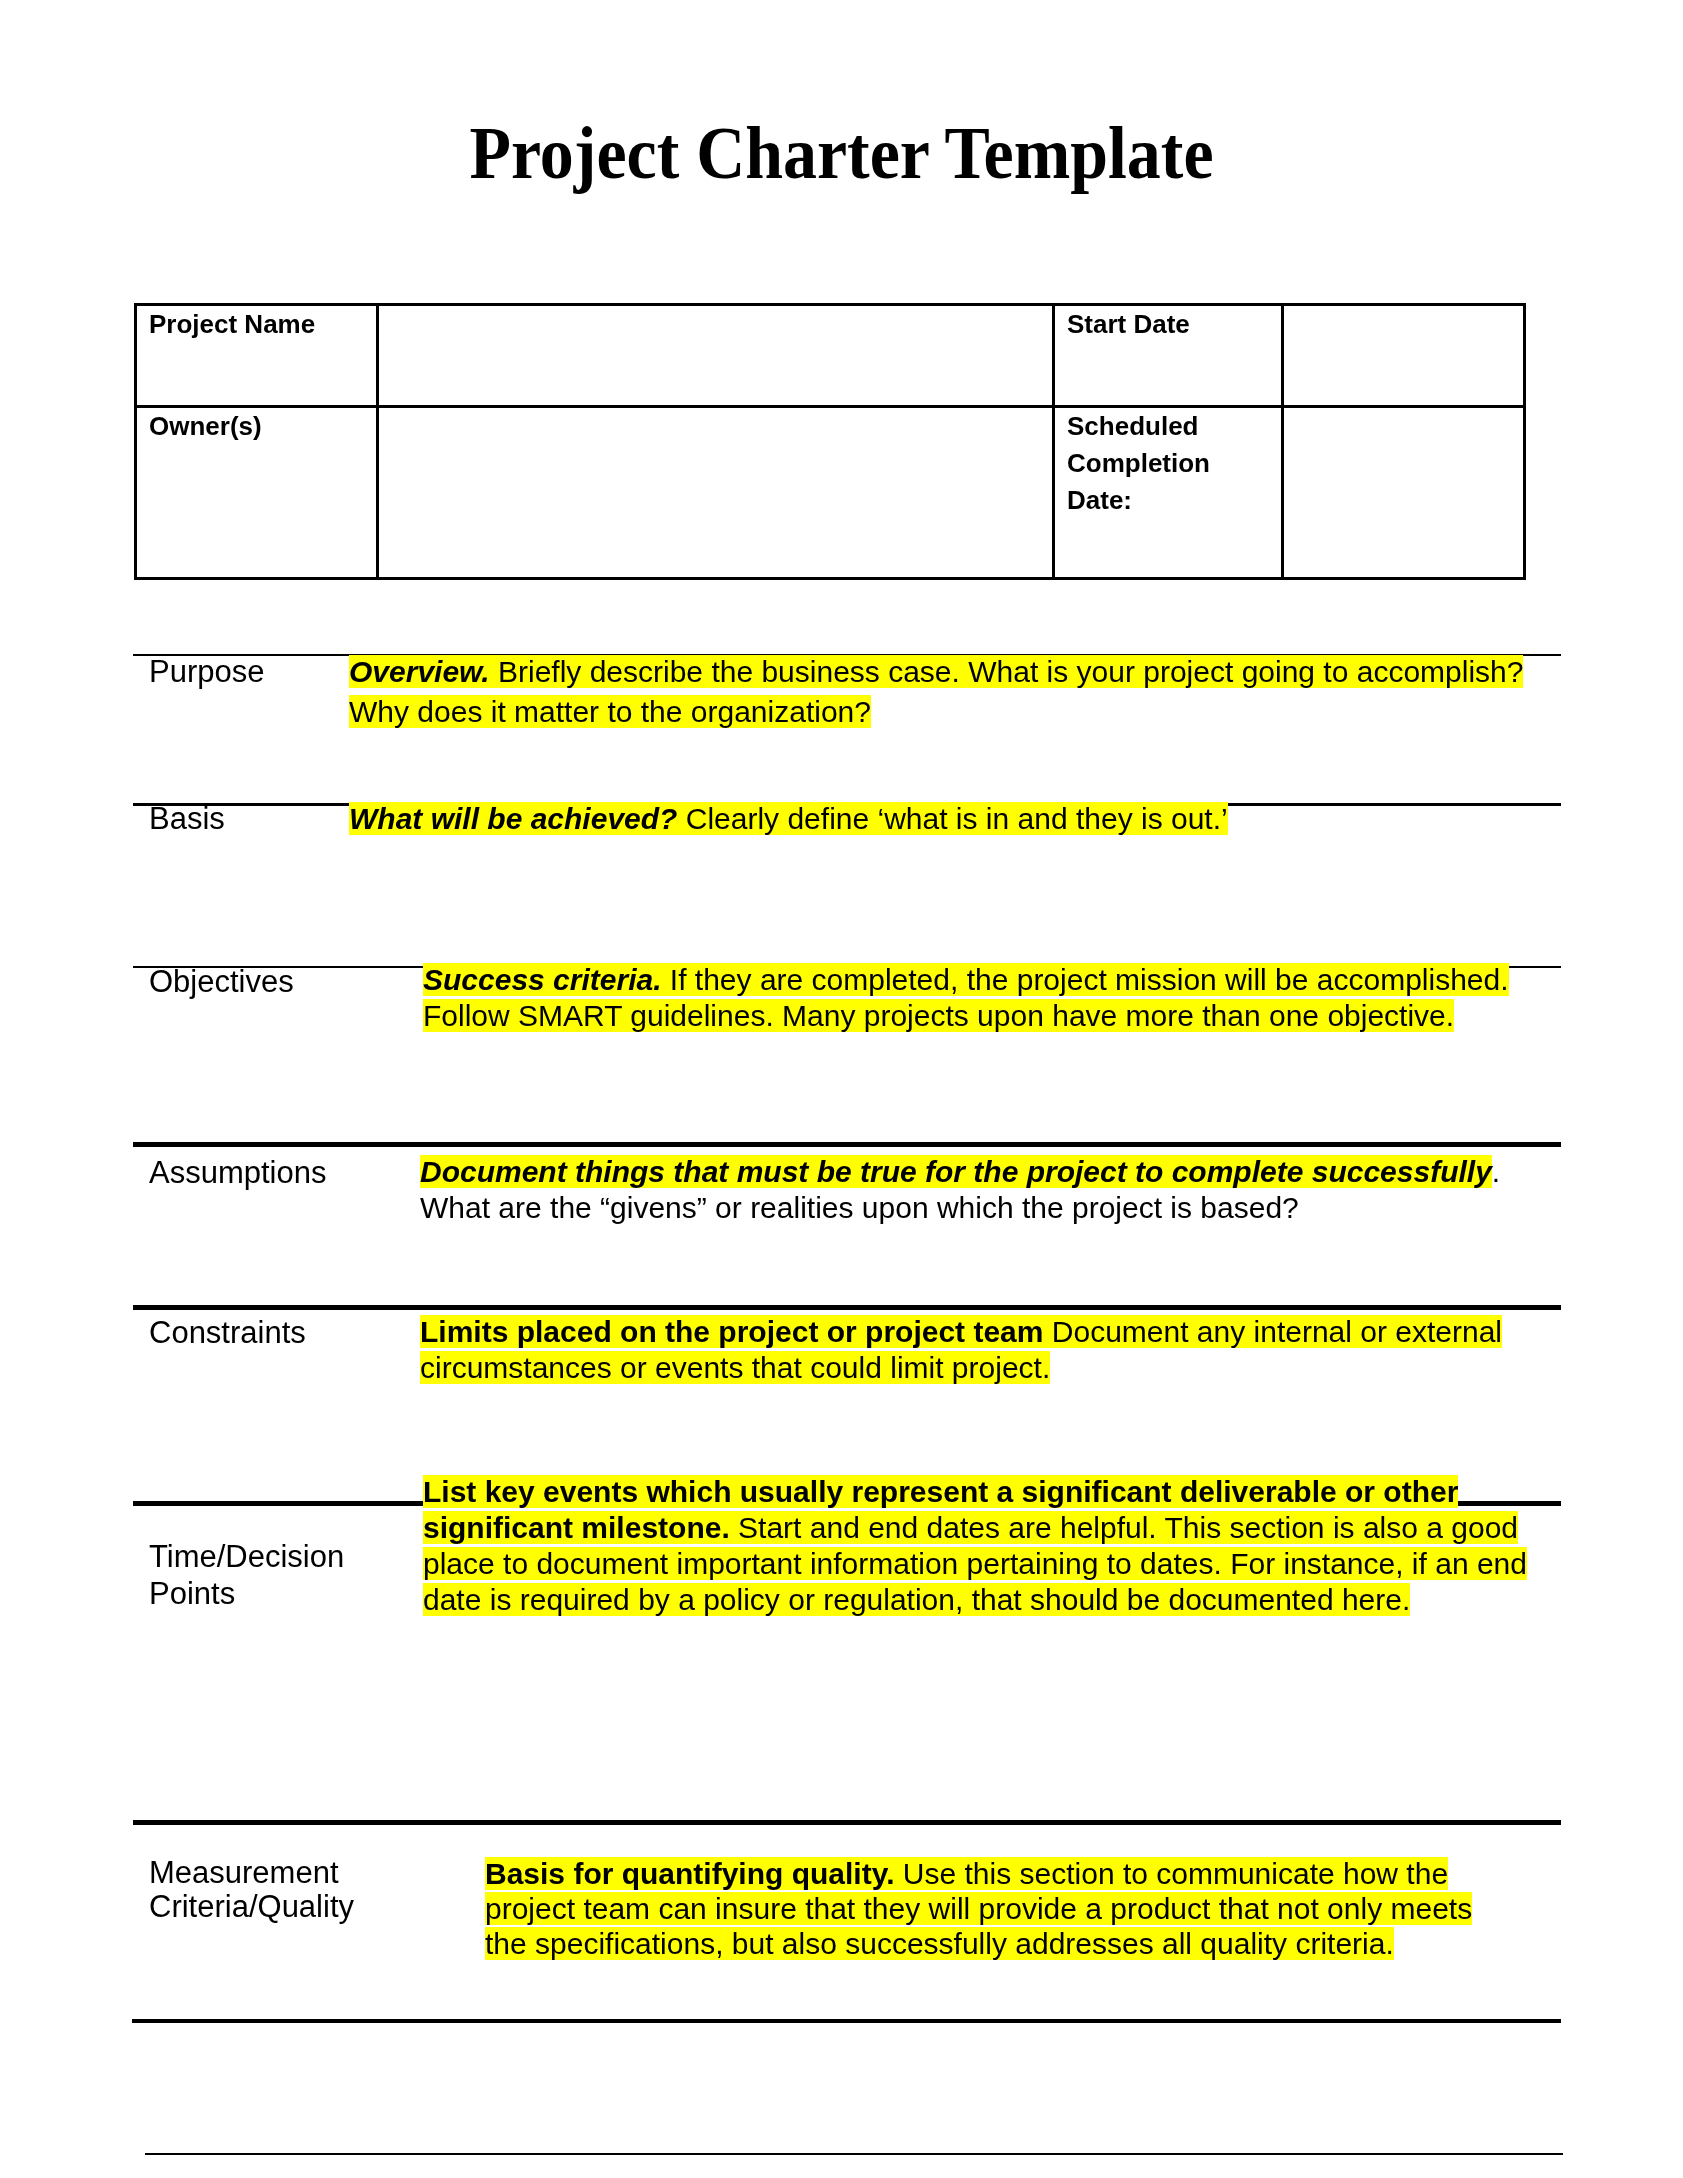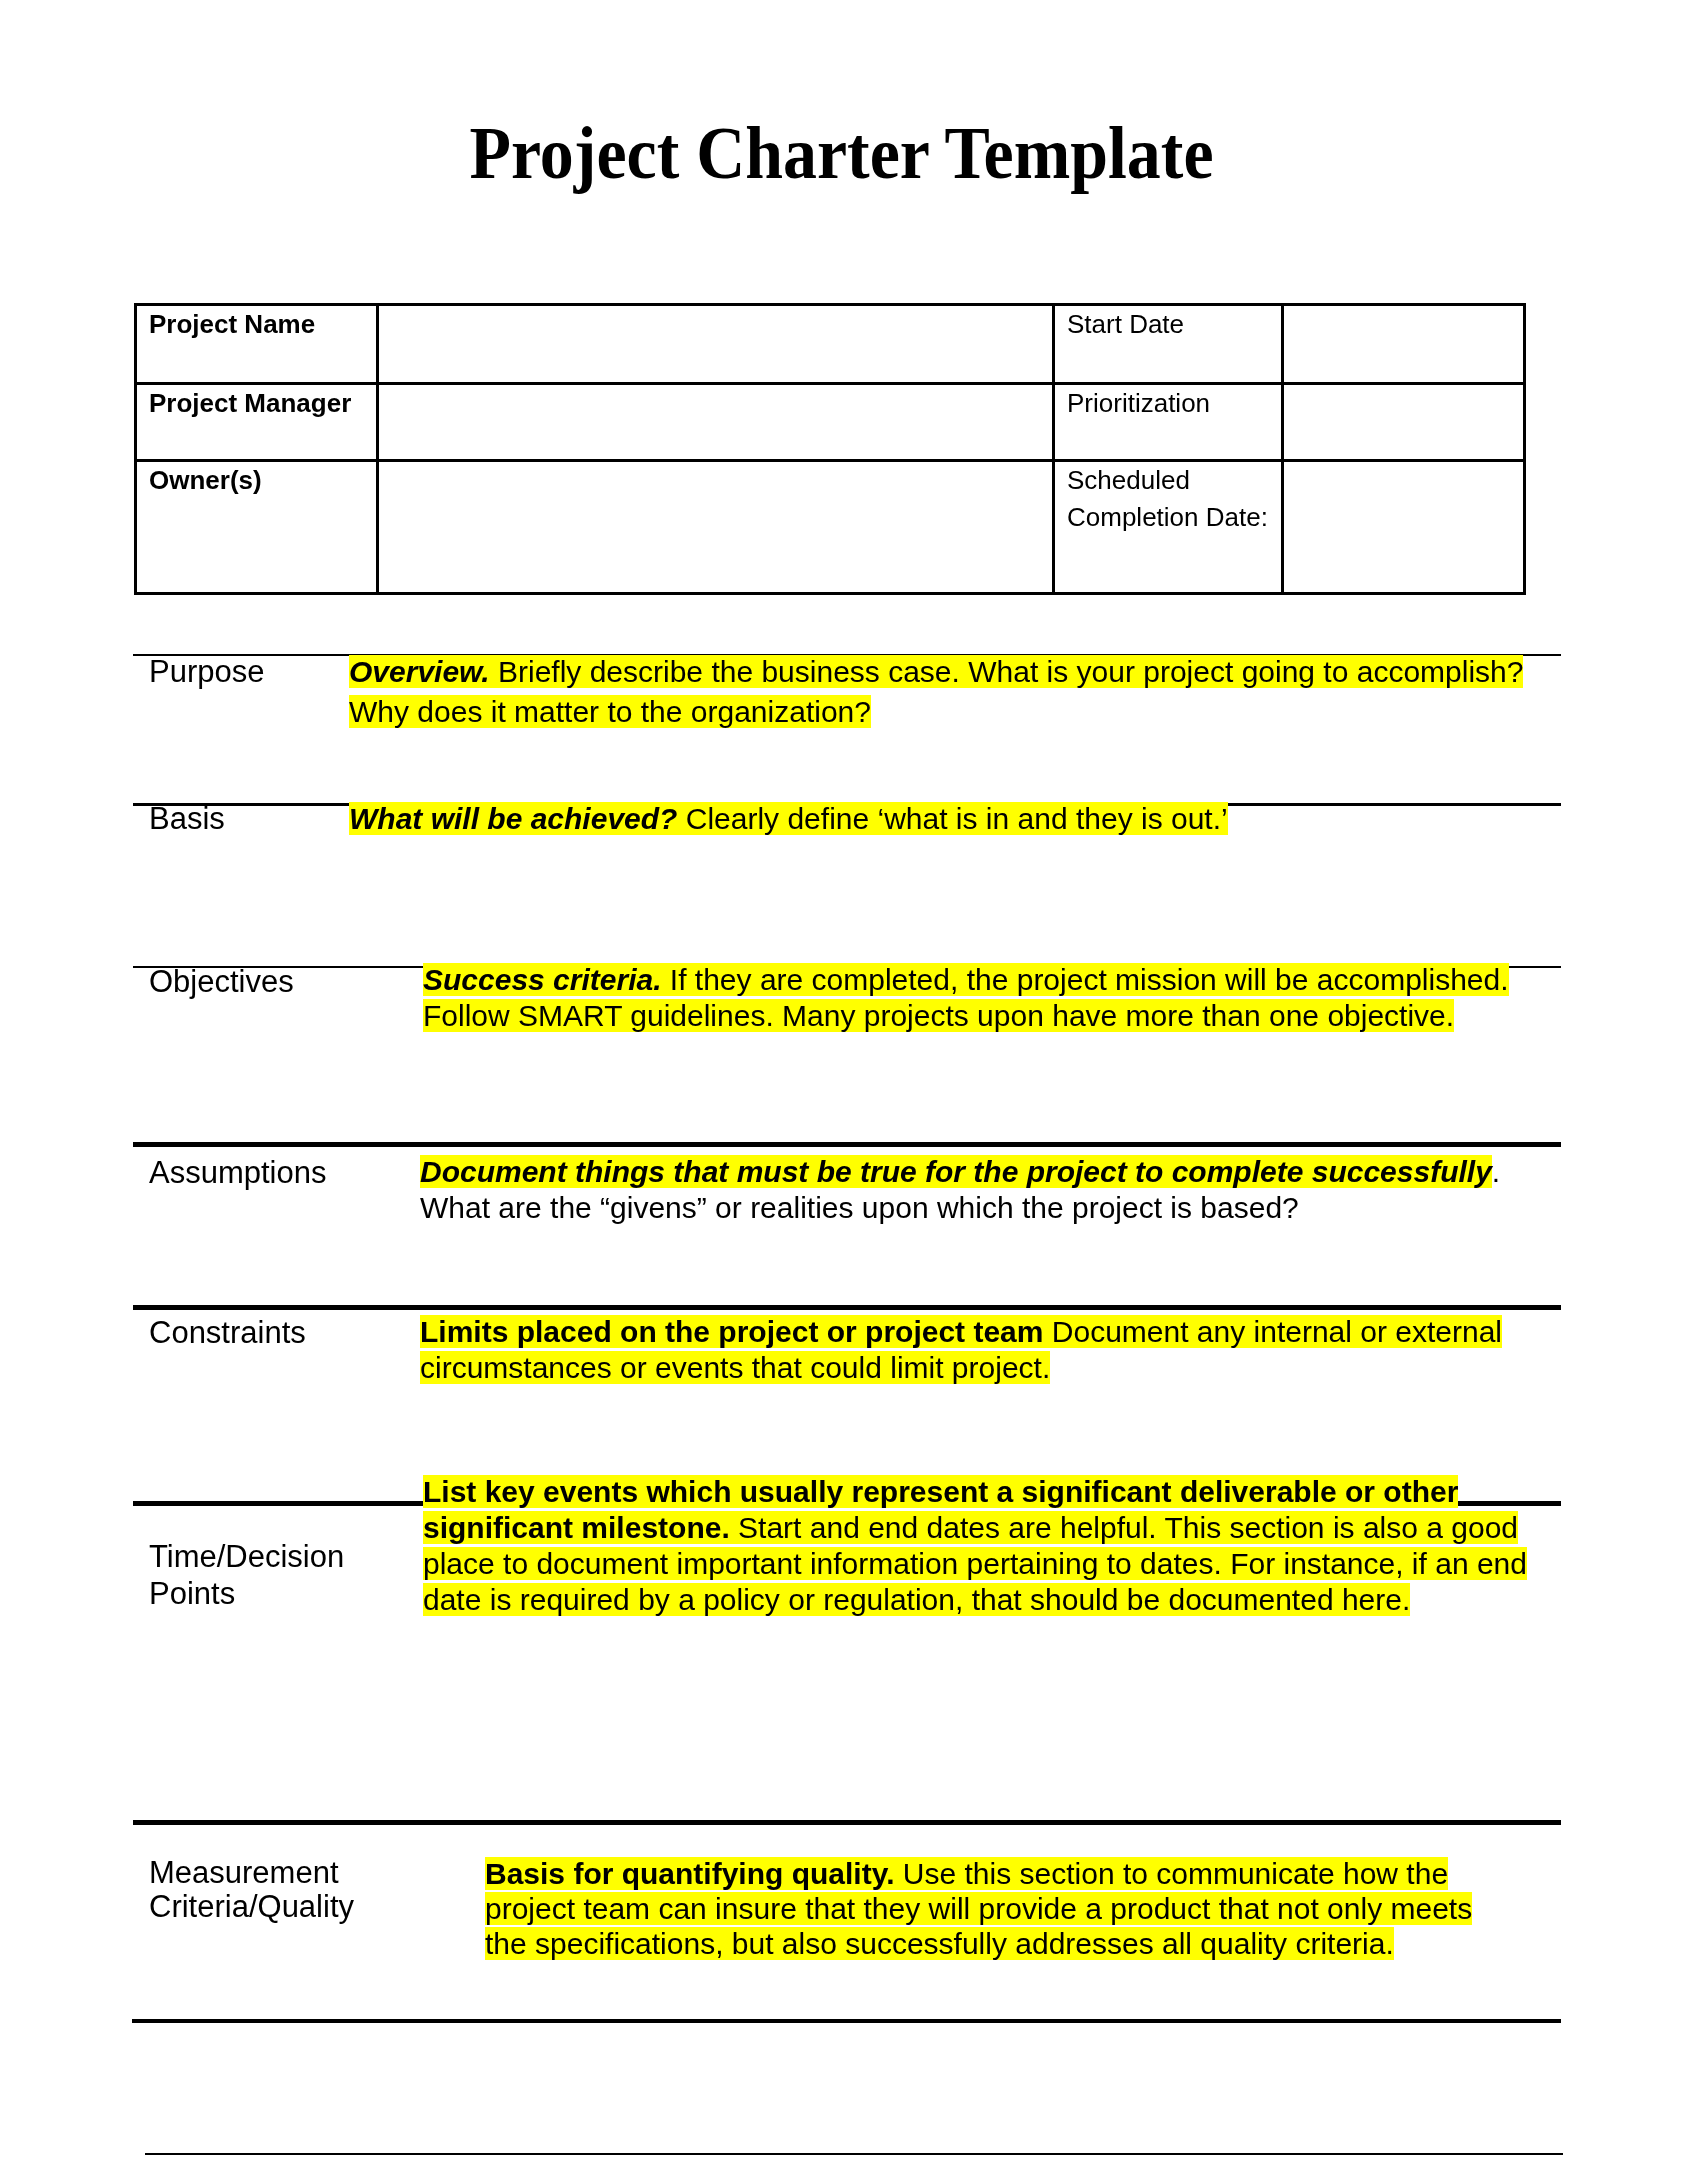--- a/index.html
+++ b/index.html
@@ -6,21 +6,21 @@
   body { width:1683px; height:2178px; position:relative; overflow:hidden;
          font-family:"Liberation Sans", sans-serif; color:#000; }
   .title { position:absolute; left:0; width:1683px; top:117px; text-align:center;
            font-family:"Liberation Serif", serif; font-weight:bold; font-size:73px;
            letter-spacing:0px; transform:scaleX(0.93); transform-origin:center; line-height:1; }
   .info-table { position:absolute; left:134px; top:303px; width:1388px; height:277px;
                 border-collapse:collapse; table-layout:fixed; }
   .info-table td { border:3px solid #000; vertical-align:top; padding:0 12px;
                    font-size:26px; line-height:37px; }
   .info-table td.lbl { font-weight:bold; }
-  .info-table td.lbl2 { font-weight:normal; }
+  .info-table td.lbl2 { font-weight:bold; }
   .rule { position:absolute; left:133px; width:1428px; background:#000; }
   .sec-label { position:absolute; left:149px; font-weight:normal; font-size:31px; line-height:37px; }
   .sec-body { position:absolute; font-size:30px;padding-left:14px; }
   .hl { background:#ffff00; box-decoration-break:clone; -webkit-box-decoration-break:clone; }
   .footer-rule { position:absolute; left:145px; width:1418px; top:2153px; height:2px; background:#000; }
 </style>
 </head>
 <body>
 
 <div class="title">Project Charter Template</div>
@@ -30,26 +30,20 @@
     <col style="width:242px">
     <col style="width:676px">
     <col style="width:229px">
     <col style="width:242px">
   </colgroup>
   <tbody>
       <tr style="height:79px">
     <td class="lbl">Project Name</td>
     <td></td>
     <td class="lbl2">Start Date</td>
-    <td></td>
-  </tr>
-  <tr style="height:77px">
-    <td class="lbl">Project Manager</td>
-    <td></td>
-    <td class="lbl2">Prioritization</td>
     <td></td>
   </tr>
   <tr style="height:133px">
     <td class="lbl">Owner(s)</td>
     <td></td>
     <td class="lbl2">Scheduled Completion Date:</td>
     <td></td>
   </tr>
 </tbody>
   </table>

